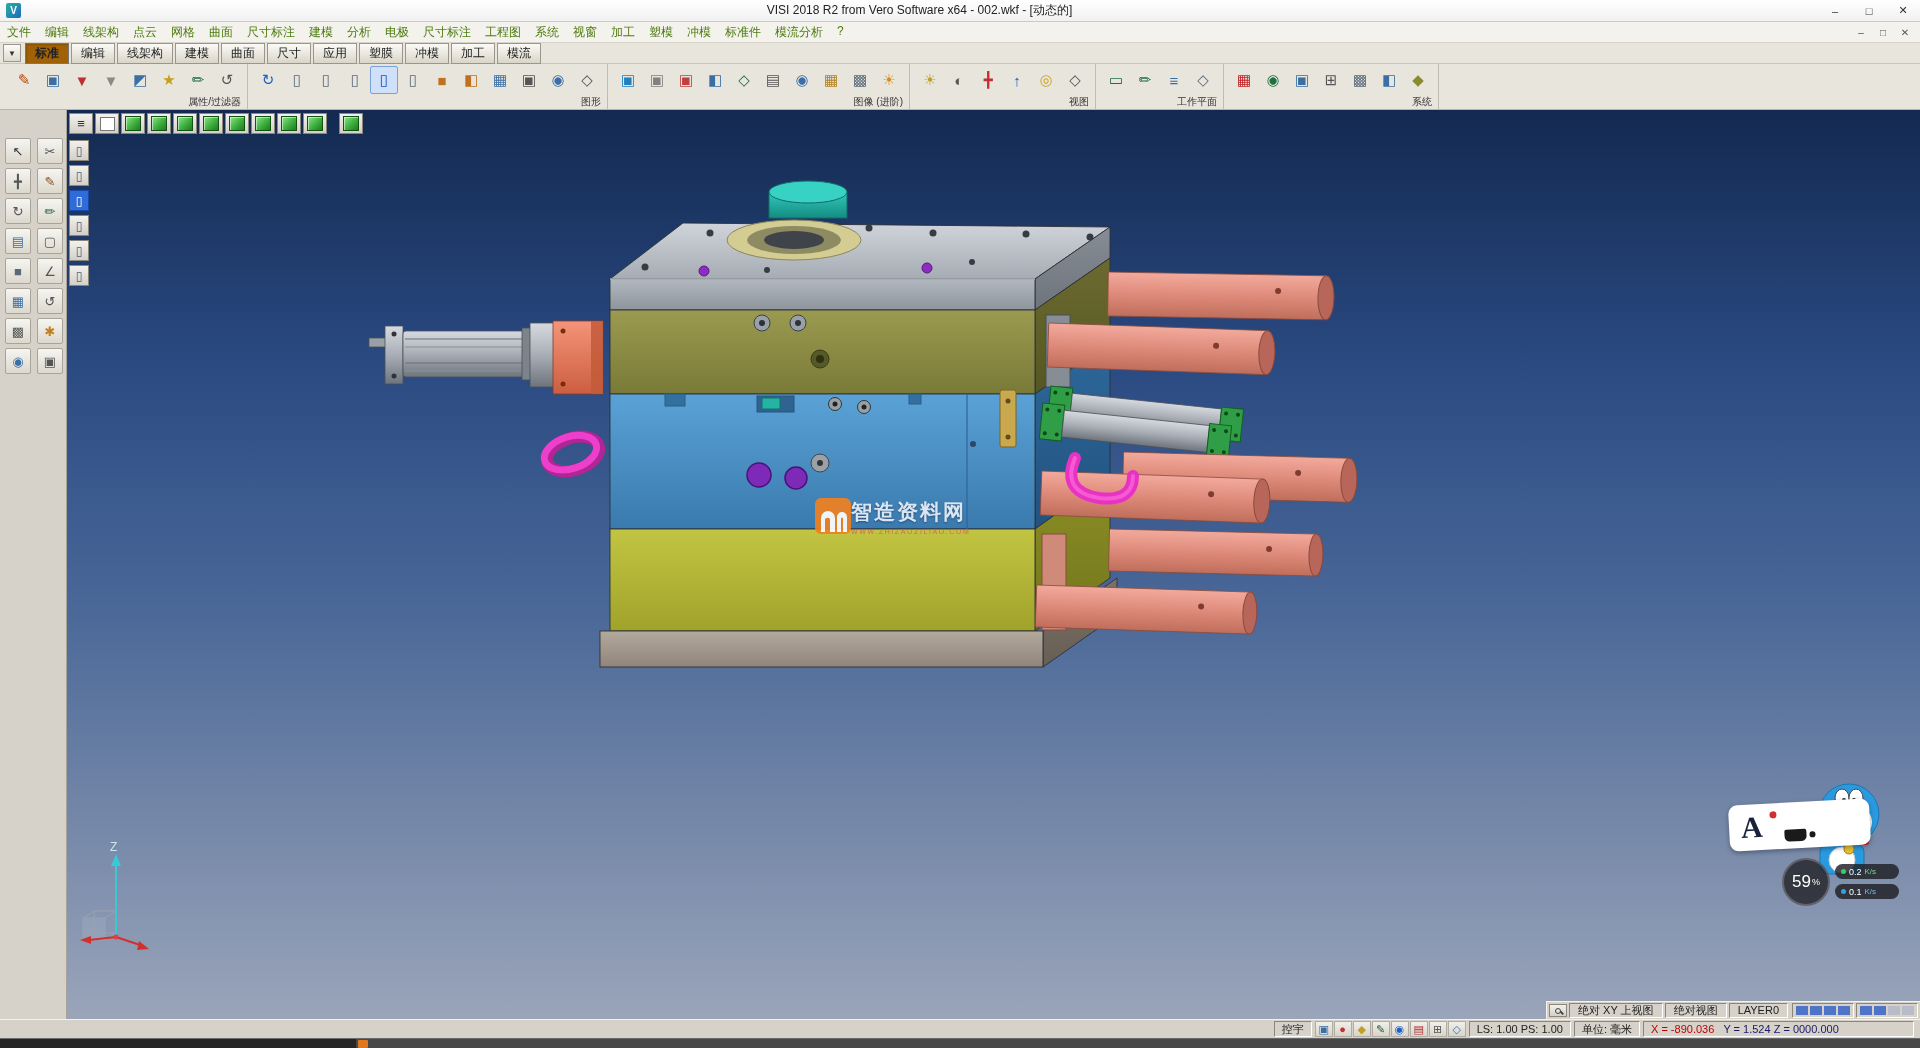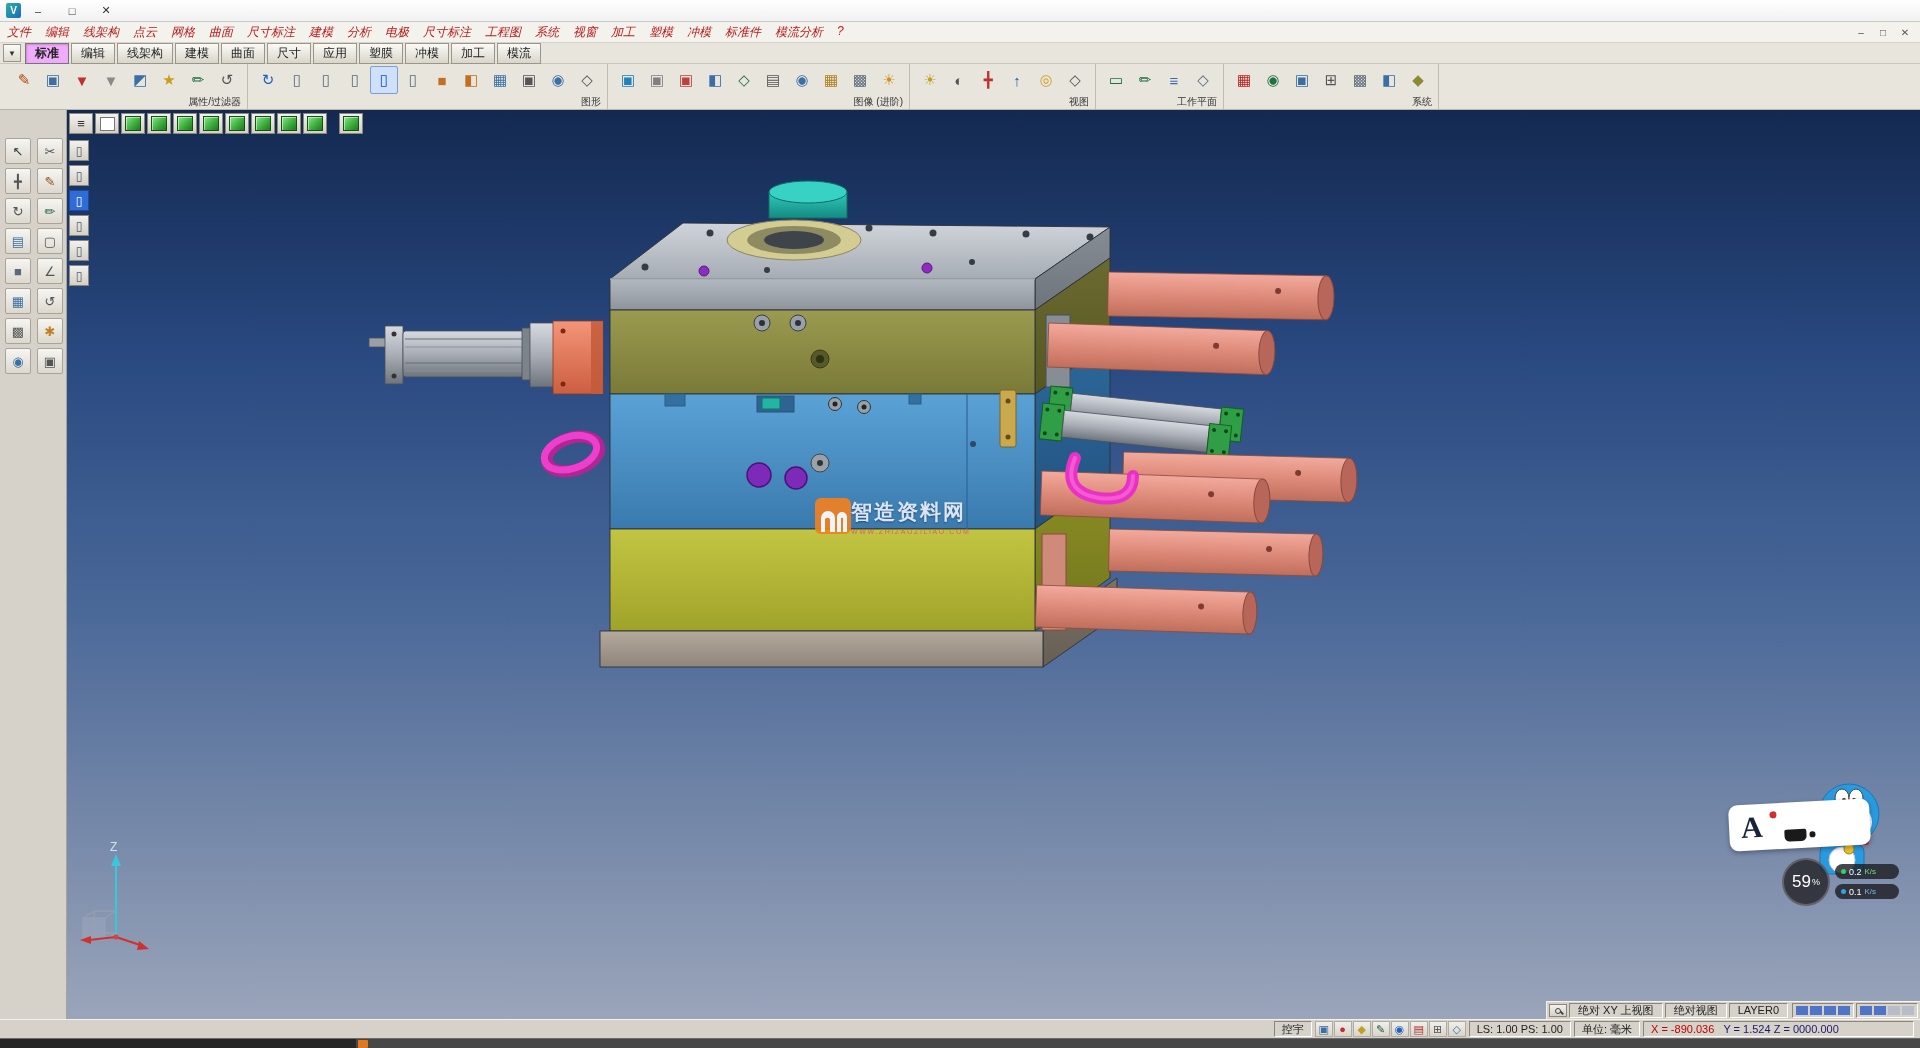--- a/index.html
+++ b/index.html
@@ -9,30 +9,30 @@
   
   .titlebar{position:absolute;top:0;left:0;right:0;height:22px;background:linear-gradient(#ffffff,#f1f1f1);border-bottom:1px solid #c9c9c9;display:flex;align-items:center;padding-left:6px;box-sizing:border-box;}
   .app-icon{width:15px;height:15px;background:linear-gradient(135deg,#2ab0a0,#1a6ac0);color:#fff;font-size:10px;font-weight:bold;display:flex;align-items:center;justify-content:center;border-radius:2px;}
   .title{flex:1;text-align:center;font-size:12px;color:#222;white-space:nowrap;}
   .win-controls{display:flex;}
   .win-btn{width:34px;height:21px;display:flex;align-items:center;justify-content:center;font-size:11px;color:#333;}
 
   
   .menubar{position:absolute;top:22px;left:0;right:0;height:21px;background:#f4f2ec;border-bottom:1px solid #d8d4cc;display:flex;align-items:center;font-size:12px;box-sizing:border-box;}
   .menu-items{display:flex;}
-  .menu-item{padding:0 7px;color:#b91c1c;white-space:nowrap;font-style:italic;}
+  .menu-item{padding:0 7px;color:#4d7c0f;white-space:nowrap;}
   .child-controls{margin-left:auto;display:flex;margin-right:4px;}
   .cc{width:22px;text-align:center;color:#555;font-size:10px;}
 
   
   .tabbar{position:absolute;top:43px;left:0;right:0;height:21px;background:#e8e5dd;border-bottom:1px solid #cac6bc;display:flex;align-items:center;padding-left:3px;font-size:12px;box-sizing:border-box;}
   .tab-dd{width:16px;height:16px;border:1px solid #9a968c;background:linear-gradient(#fcfbf8,#dedacf);font-size:8px;display:flex;align-items:center;justify-content:center;margin-right:4px;color:#333;}
   .tabs{display:flex;gap:2px;}
   .tab{padding:1px 9px;border:1px solid #9a968c;background:linear-gradient(#fbfaf6,#d9d5c9);color:#222;white-space:nowrap;}
-  .tab[data-active="true"]{background:#f0abfc;font-weight:bold;border-color:#777;box-shadow:inset 1px 1px 2px rgba(0,0,0,0.18);}
+  .tab[data-active="true"]{background:#a16207;font-weight:bold;border-color:#777;box-shadow:inset 1px 1px 2px rgba(0,0,0,0.18);}
 
   
   .toolbar{position:absolute;top:64px;left:0;right:0;height:46px;background:#e8e5dd;border-bottom:1px solid #b8b4aa;display:flex;align-items:stretch;padding-left:4px;box-sizing:border-box;}
   .tb-group{display:flex;flex-direction:column;border-right:1px solid #c0bcb2;padding:2px 6px 0 6px;}
   .tb-icons{display:flex;gap:1px;}
   .tbi{width:26px;height:26px;display:flex;align-items:center;justify-content:center;font-size:15px;border:1px solid transparent;border-radius:2px;}
   .tbi[data-active="true"]{background:#cfe0f8;border-color:#7aa0d8;}
   .tb-label{font-size:10px;color:#333;text-align:right;margin-top:1px;white-space:nowrap;}
 
   
@@ -107,20 +107,21 @@
   .bs-dark{position:absolute;left:0;top:0;width:356px;height:10px;background:#262626;}
   .bs-icon{position:absolute;left:358px;top:1px;width:10px;height:8px;background:#e07820;border-radius:1px;}
 </style>
 </head>
 <body>
 
 <div class="app">
 
   <div class="titlebar">
     <span class="app-icon">V</span>
+    <span class="title">VISI 2018 R2 from Vero Software x64 - 002.wkf - [动态的]</span>
     <span class="win-controls">
       <span class="win-btn">–</span>
       <span class="win-btn">□</span>
       <span class="win-btn">✕</span>
     </span>
   </div>
 
   <div class="menubar">
     <div class="menu-items">
 

